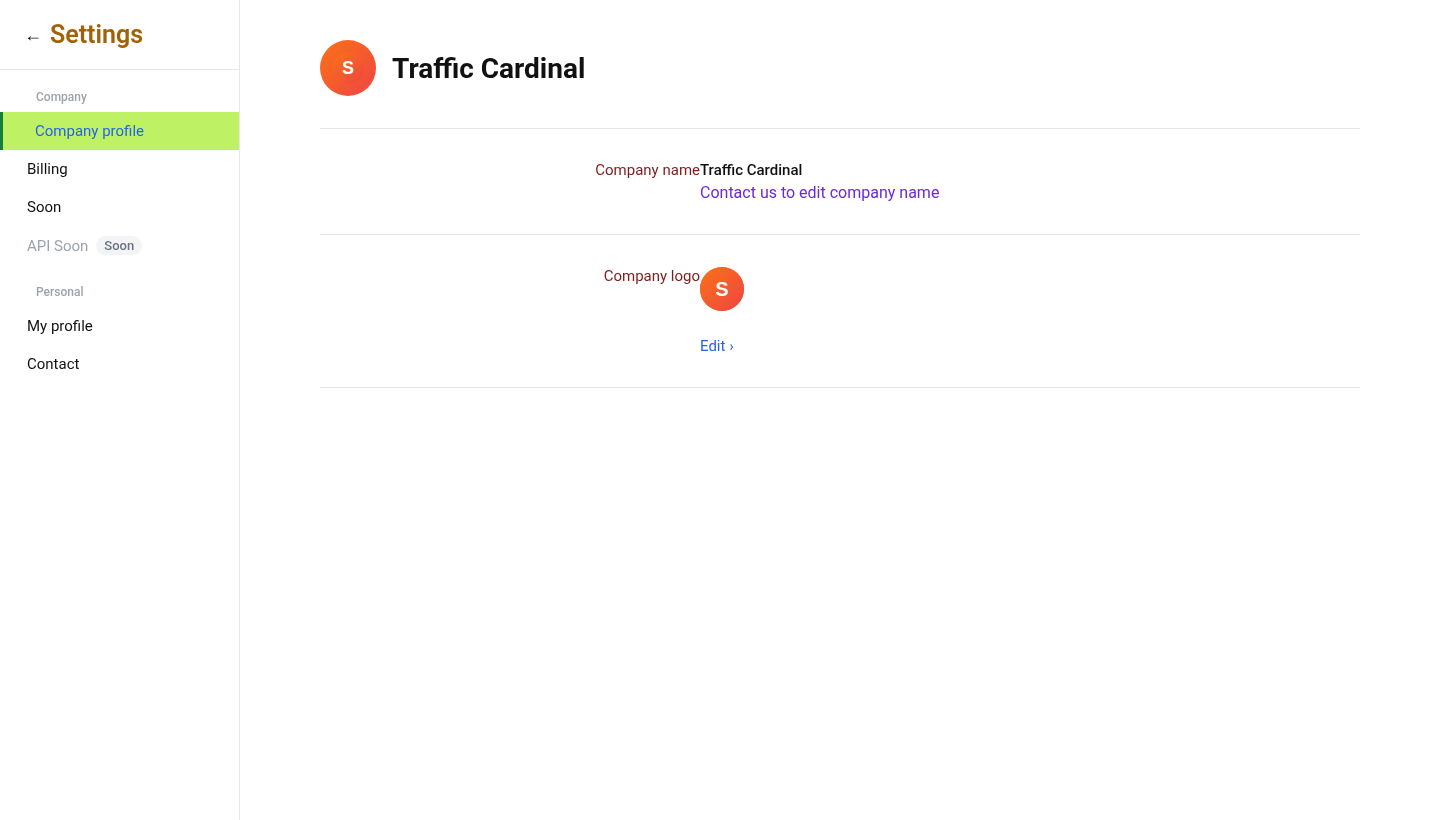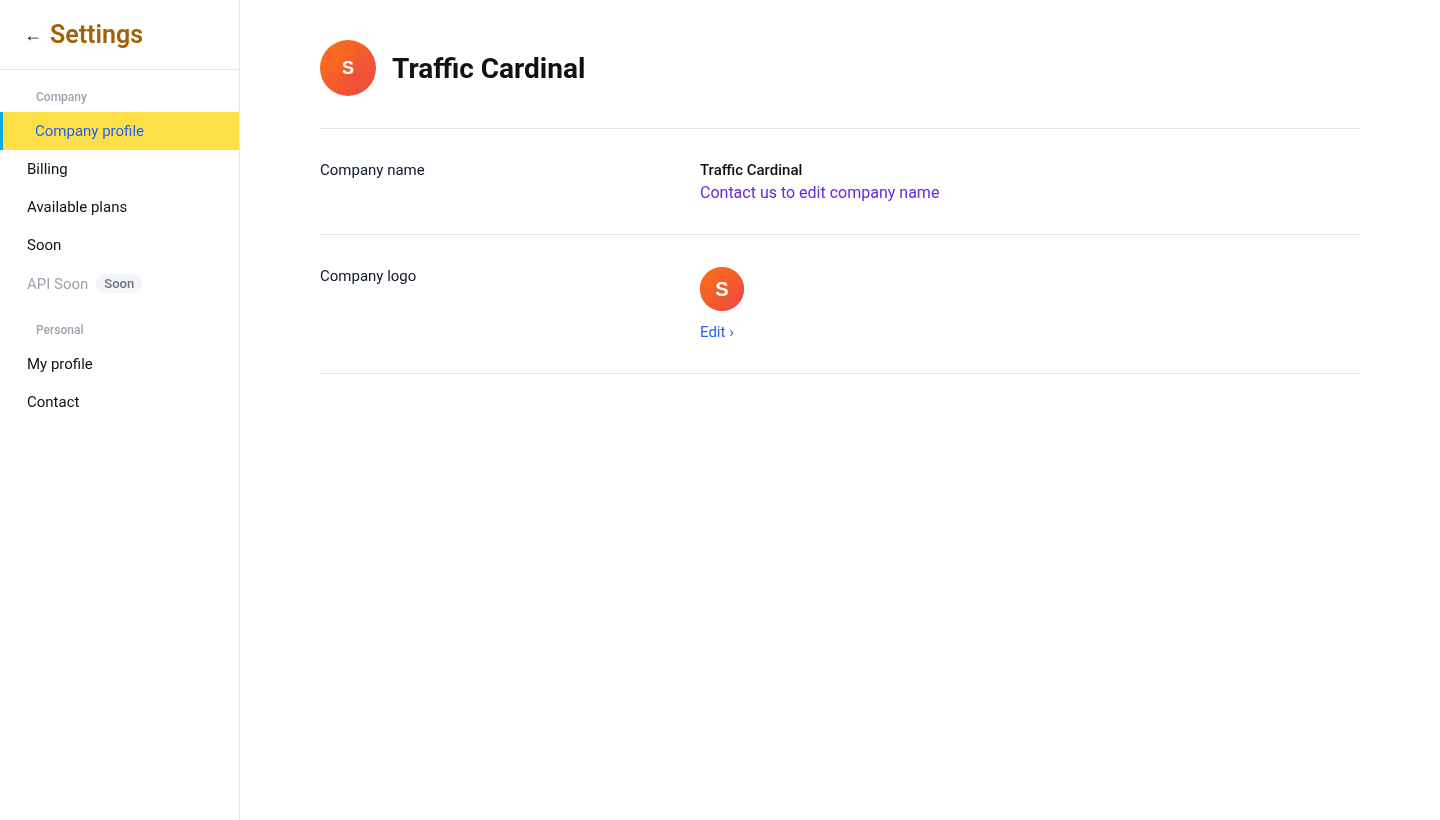--- a/index.html
+++ b/index.html
@@ -58,23 +58,23 @@
       font-size: 15px;
       color: #111;
       cursor: pointer;
       display: flex;
       align-items: center;
       gap: 8px;
       border-left: 3px solid transparent;
     }
 
     .sidebar-item.active {
-      background: #fde047;
+      background: #bef264;
       color: #2563eb;
-      border-left: 3px solid #0ea5e9;
+      border-left: 3px solid #15803d;
       padding-left: 32px;
     }
 
     .sidebar-item .soon-badge {
       font-size: 13px;
       background: #f3f4f6;
       color: #6b7280;
       border-radius: 10px;
       padding: 2px 8px;
       font-weight: 500;
@@ -132,22 +132,23 @@
     .field-row {
       display: flex;
       align-items: flex-start;
       padding: 32px 0;
       border-bottom: 1px solid #e5e7eb;
     }
 
     .field-label {
       width: 380px;
       font-size: 15px;
-      color: #0f172a;
+      color: #7f1d1d;
       font-weight: 400;
+      text-align: right;
     }
 
     .field-value {
       flex: 1;
     }
 
     .field-value-text {
       font-size: 15px;
       font-weight: 500;
       color: #111;
@@ -179,20 +180,21 @@
     }
 
     .edit-link {
       display: flex;
       align-items: center;
       gap: 4px;
       color: #2563eb;
       font-size: 15px;
       cursor: pointer;
       text-decoration: none;
+      margin-top: 14px;
     }
 
     .chevron-right {
       font-size: 14px;
     }
   </style>
 </head>
 <body>
 
 <aside class="sidebar">
@@ -201,23 +203,20 @@
     <span class="sidebar-header-title">Settings</span>
   </div>
 
   <div class="sidebar-section-label">Company</div>
 
   <div class="sidebar-item active">
     <span>Company profile</span>
   </div>
   <div class="sidebar-item">
     <span>Billing</span>
-  </div>
-  <div class="sidebar-item">
-    <span>Available plans</span>
   </div>
   <div class="sidebar-item">
     <span>Soon</span>
   </div>
   <div class="sidebar-item disabled">
     <span>API Soon</span>
     <span class="soon-badge">Soon</span>
   </div>
 
   <div class="sidebar-section-label">Personal</div>

